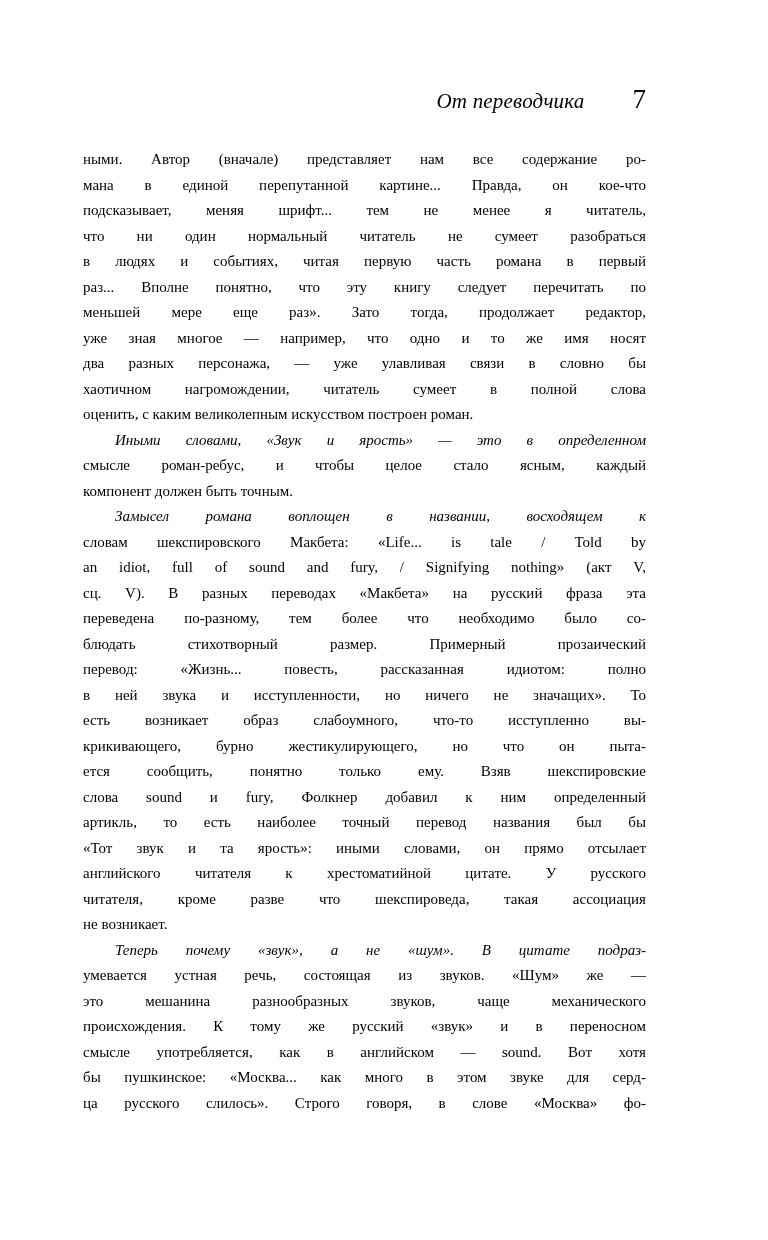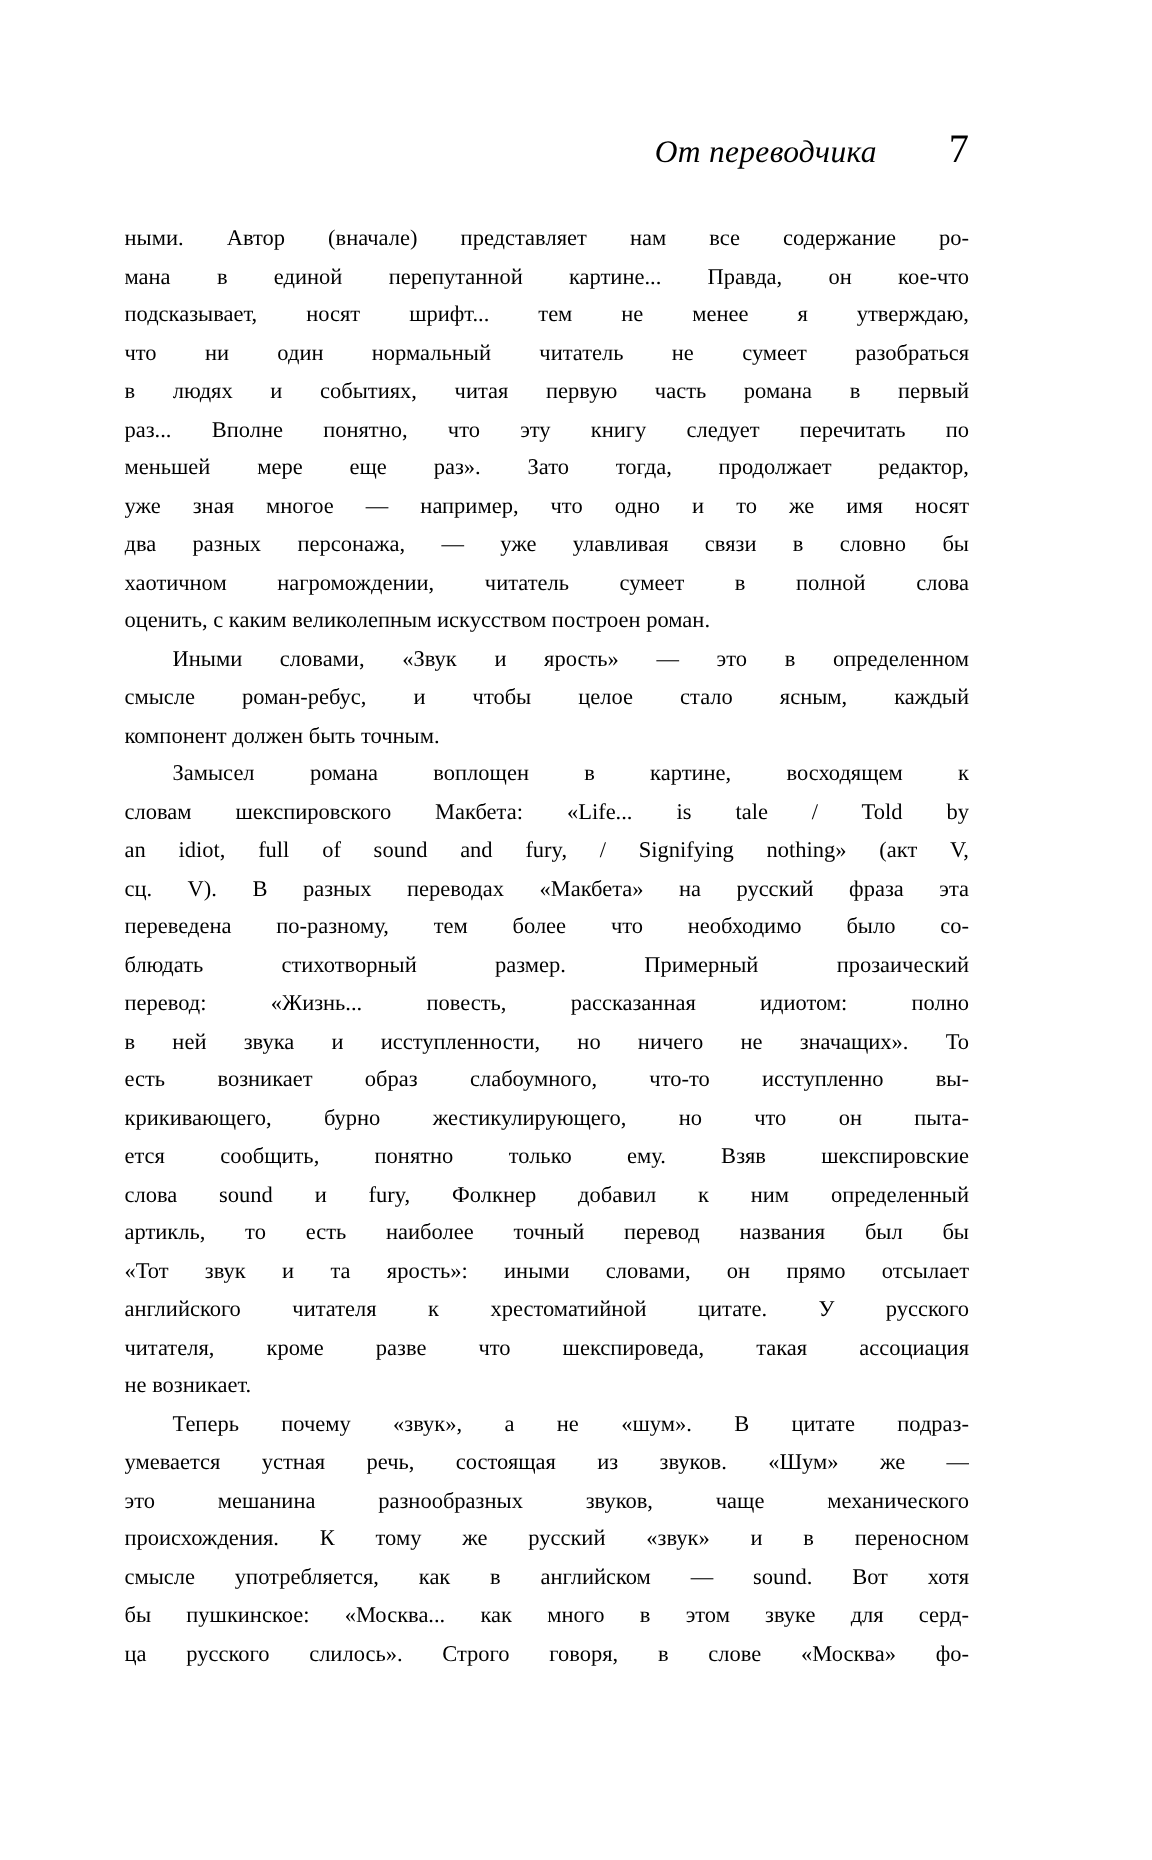--- a/index.html
+++ b/index.html
@@ -52,51 +52,52 @@
     text-align-last: justify;
     white-space: normal;
     overflow: hidden;
     height: 25.5px;
   }
   .line.para-end {
     text-align-last: left;
   }
   .line.indent {
     text-indent: 32px;
+    font-style: italic;
   }
 </style>
 </head>
 <body>
 
 <div class="page">
   <div class="running-header">
     <span class="header-title">От переводчика</span>
     <span class="page-number">7</span>
   </div>
   <div class="text-block">
       <div class="paragraph">
         <div class="line">ными. Автор (вначале) представляет нам все содержание ро-</div>
         <div class="line">мана в единой перепутанной картине... Правда, он кое-что</div>
-        <div class="line">подсказывает, носят шрифт... тем не менее я утверждаю,</div>
+        <div class="line">подсказывает, меняя шрифт... тем не менее я читатель,</div>
         <div class="line">что ни один нормальный читатель не сумеет разобраться</div>
         <div class="line">в людях и событиях, читая первую часть романа в первый</div>
         <div class="line">раз... Вполне понятно, что эту книгу следует перечитать по</div>
         <div class="line">меньшей мере еще раз». Зато тогда, продолжает редактор,</div>
         <div class="line">уже зная многое — например, что одно и то же имя носят</div>
         <div class="line">два разных персонажа, — уже улавливая связи в словно бы</div>
         <div class="line">хаотичном нагромождении, читатель сумеет в полной слова</div>
         <div class="line para-end">оценить, с каким великолепным искусством построен роман.</div>
       </div>
       <div class="paragraph">
         <div class="line indent">Иными словами, «Звук и ярость» — это в определенном</div>
         <div class="line">смысле роман-ребус, и чтобы целое стало ясным, каждый</div>
         <div class="line para-end">компонент должен быть точным.</div>
       </div>
       <div class="paragraph">
-        <div class="line indent">Замысел романа воплощен в картине, восходящем к</div>
+        <div class="line indent">Замысел романа воплощен в названии, восходящем к</div>
         <div class="line">словам шекспировского Макбета: «Life... is tale / Told by</div>
         <div class="line">an idiot, full of sound and fury, / Signifying nothing» (акт V,</div>
         <div class="line">сц. V). В разных переводах «Макбета» на русский фраза эта</div>
         <div class="line">переведена по-разному, тем более что необходимо было со-</div>
         <div class="line">блюдать стихотворный размер. Примерный прозаический</div>
         <div class="line">перевод: «Жизнь... повесть, рассказанная идиотом: полно</div>
         <div class="line">в ней звука и исступленности, но ничего не значащих». То</div>
         <div class="line">есть возникает образ слабоумного, что-то исступленно вы-</div>
         <div class="line">крикивающего, бурно жестикулирующего, но что он пыта-</div>
         <div class="line">ется сообщить, понятно только ему. Взяв шекспировские</div>

